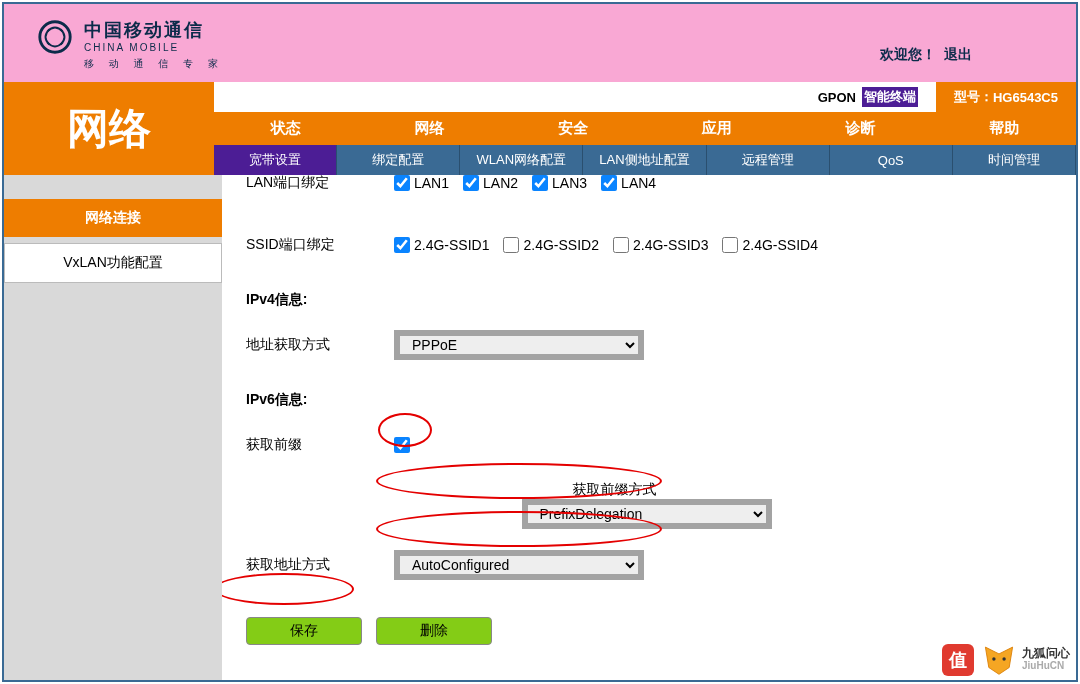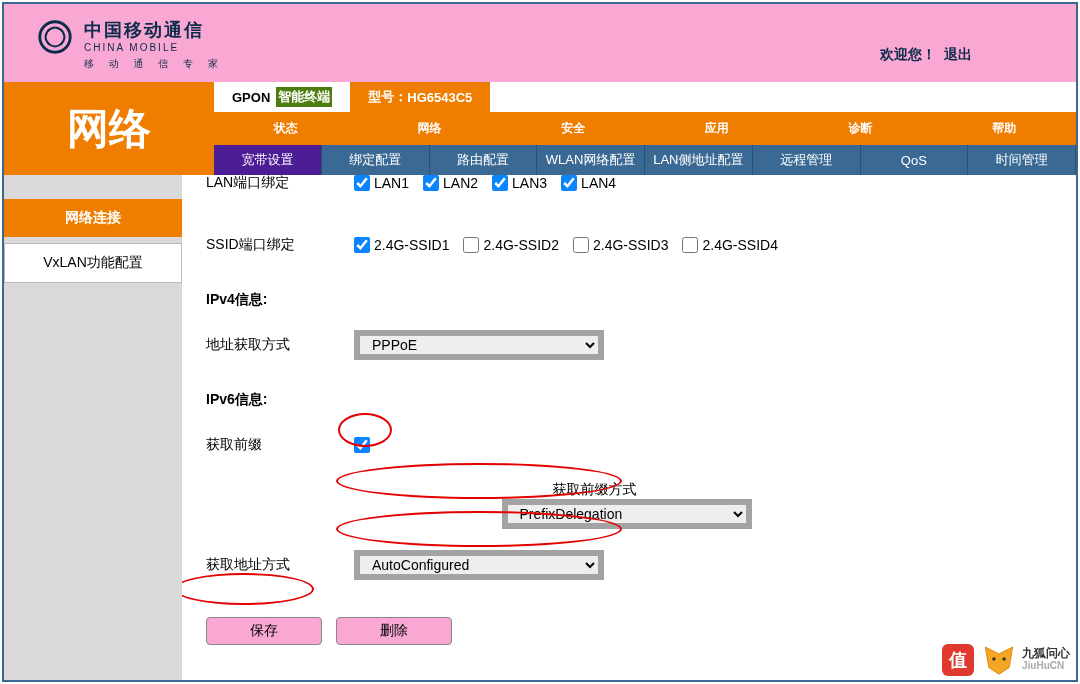--- a/index.html
+++ b/index.html
@@ -15,48 +15,48 @@
   .brand-en { font-size: 10px; color: #0b2b4a; letter-spacing: 2px; }
   .brand-sub { font-size: 10px; color: #0b2b4a; letter-spacing: 6px; margin-top: 4px; }
   .welcome { position: absolute; right: 104px; top: 42px; font-size: 14px; font-weight: bold; color: #0b2b4a; }
   .welcome a { color: #0b2b4a; text-decoration: none; margin-left: 8px; }
 
   
   .navrow { display: flex; height: 93px; }
   .title-box { width: 210px; background: #ee7d00; display: flex; align-items: center; justify-content: center; }
   .title-box h1 { color: #fff; font-size: 42px; font-weight: bold; }
   .nav-right { flex: 1; display: flex; flex-direction: column; }
-  .device-row { height: 30px; background: #fff; display: flex; align-items: stretch; font-size: 13px; }
+  .device-row { height: 30px; background: #fff; display: flex; justify-content: flex-end; align-items: stretch; font-size: 13px; }
   .device-info { display: flex; align-items: center; padding: 0 18px; font-weight: bold; color: #000; }
   .model-box { background: #ee7d00; color: #fff; display: flex; align-items: center; padding: 0 18px; font-weight: bold; }
   .main-nav { height: 33px; background: #ee7d00; display: flex; }
-  .main-nav a { flex: 1; display: flex; align-items: center; justify-content: center; color: #fff; font-weight: bold; font-size: 12px; text-decoration: none; }
+  .main-nav a { flex: 1; display: flex; align-items: center; justify-content: center; color: #fff; font-weight: bold; font-size: 15px; text-decoration: none; }
   .main-nav a.active { background: #ee7d00; }
   .sub-nav { height: 30px; background: #3a6a94; display: flex; }
   .sub-nav a { flex: 1; display: flex; align-items: center; justify-content: center; color: #fff; font-size: 13px; text-decoration: none; border-right: 1px solid #2a4f6f; }
   .sub-nav a.active { background: #4c1d95; }
 
   
   .body-area { display: flex; height: calc(100% - 78px - 93px); }
-  .sidebar { width: 178px; background: #d9d9d9; padding-top: 24px; }
+  .sidebar { width: 218px; background: #d9d9d9; padding-top: 24px; }
   .sidebar a { display: block; text-align: center; padding: 10px 0; font-size: 14px; text-decoration: none; color: #000; background: #fff; border: 1px solid #bbb; margin-bottom: 6px; }
   .sidebar a.active { background: #ee7d00; color: #fff; border: none; font-weight: bold; }
 
   .content { flex: 1; background: #fff; position: relative; overflow-y: auto; padding: 0 29px 20px 24px; }
   .form-row { display: flex; align-items: center; min-height: 44px; }
   .form-row label.lbl { width: 148px; font-size: 14px; color: #000; }
   .section-title { font-weight: bold; font-size: 14px; margin: 24px 0 14px 0; }
   .checkbox-group { display: flex; gap: 14px; align-items: center; flex-wrap: wrap; }
   .chk { display: inline-flex; align-items: center; gap: 4px; font-size: 14px; }
   .chk input { width: 16px; height: 16px; accent-color: #0a84ff; }
   select.fld { width: 250px; height: 30px; border: 6px solid #a3a3a3; background: #eee; font-size: 14px; padding: 0 8px; }
   .single-chk { accent-color: #0a84ff; width: 16px; height: 16px; }
 
   .btn-row { margin-top: 30px; display: flex; gap: 14px; }
-  .btn { width: 116px; height: 28px; border: 1px solid #888; background: #f9a8d4; border-radius: 4px; font-size: 14px; cursor: pointer; }
+  .btn { width: 116px; height: 28px; border: 1px solid #888; background: #84cc16; border-radius: 4px; font-size: 14px; cursor: pointer; }
 
   
   .oval { position: absolute; border: 2px solid #e40000; border-radius: 50%; background: transparent; pointer-events: none; }
 
   
   .content::-webkit-scrollbar { width: 16px; }
   .content::-webkit-scrollbar-track { background: #eee; }
   .content::-webkit-scrollbar-thumb { background: #bbb; border: 3px solid #eee; border-radius: 8px; }
 
   
@@ -92,39 +92,38 @@
   </div>
 
   <div class="navrow">
     <div class="title-box">
       <h1>网络</h1>
     </div>
     <div class="nav-right">
       <div class="device-row">
         <div class="device-info">
           <span style="margin-right:6px;">GPON</span>
-          <span style="color:#fff; background:#4d7c0f; padding:1px 2px;">智能终端</span>
+          <span style="color:#fff; background:#4c1d95; padding:1px 2px;">智能终端</span>
         </div>
         <div class="model-box">
           <span>型号：</span>
           <span>HG6543C5</span>
         </div>
       </div>
       <div class="main-nav">
         <a href="#">状态</a>
         <a href="#" class="active">网络</a>
         <a href="#">安全</a>
         <a href="#">应用</a>
         <a href="#">诊断</a>
         <a href="#">帮助</a>
       </div>
       <div class="sub-nav">
         <a href="#" class="active">宽带设置</a>
         <a href="#">绑定配置</a>
-        <a href="#">路由配置</a>
         <a href="#">WLAN网络配置</a>
         <a href="#">LAN侧地址配置</a>
         <a href="#">远程管理</a>
         <a href="#">QoS</a>
         <a href="#">时间管理</a>
       </div>
     </div>
   </div>
 
   <div class="body-area">

